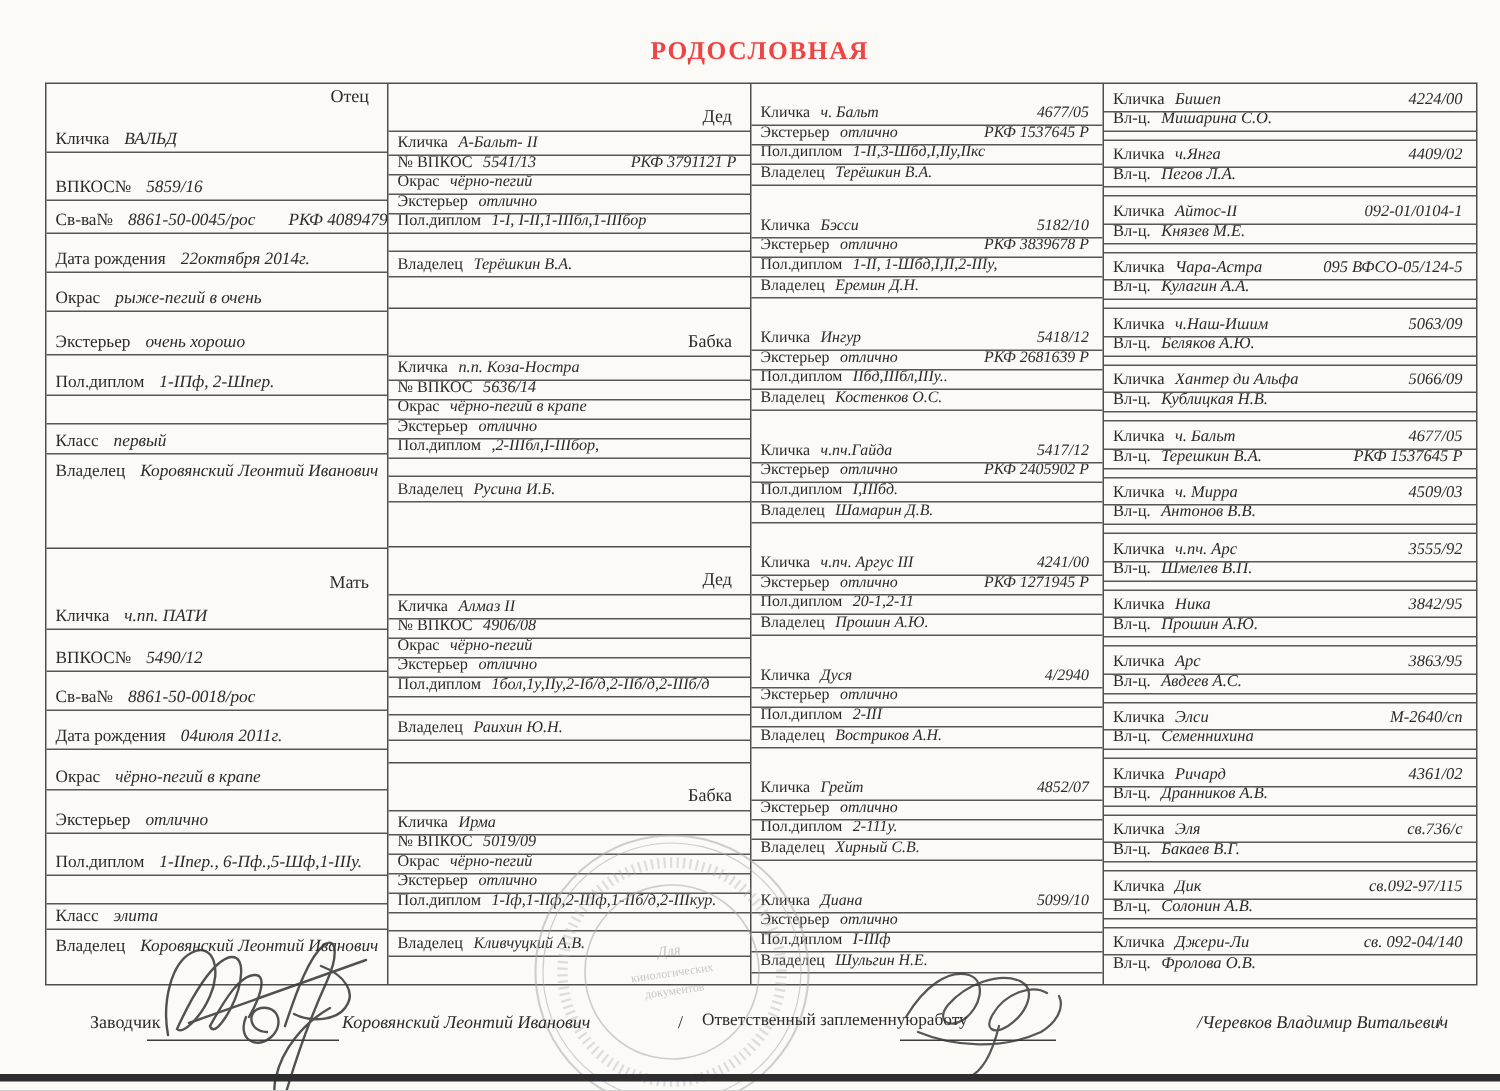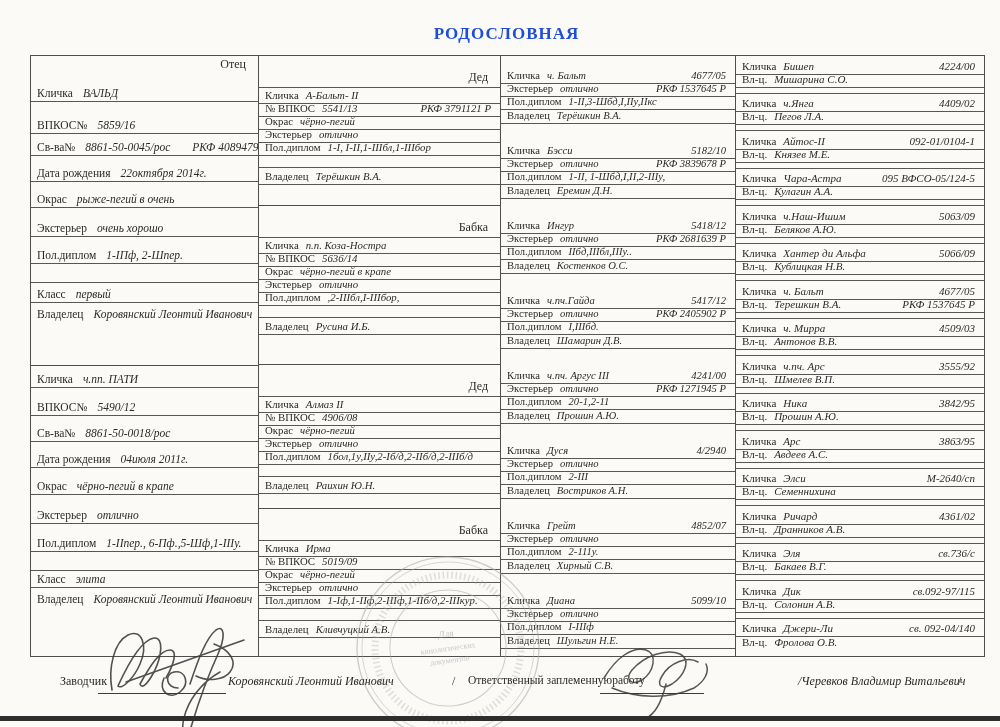--- a/index.html
+++ b/index.html
@@ -1,19 +1,19 @@
 <!DOCTYPE html>
 <html><head>
 <meta charset="utf-8">
 <style>
   * { margin:0; padding:0; box-sizing:border-box; }
   body { background:#888; font-family:"Liberation Serif","DejaVu Serif",serif; }
   .page { position:relative; width:1000px; height:727px; background:#fbfaf7; overflow:hidden; color:#2b2b2b; }
   .title { position:absolute; top:24px; left:0; right:0; text-align:center;
-           font-size:17px; font-weight:bold; letter-spacing:1px; color:#1d4ed8;padding-left:13px; }
+           font-size:17px; font-weight:bold; letter-spacing:1px; color:#ef4444;padding-left:13px; }
   .tbl { position:absolute; left:30px; top:55px; width:955px; height:602px;
          border:1px solid #4e4e4e; display:flex; }
   .col { display:flex; flex-direction:column; }
   .col1 { width:228px; border-right:1px solid #4e4e4e; }
   .col2 { width:242px; border-right:1px solid #4e4e4e; }
   .col3 { width:235px; border-right:1px solid #4e4e4e; }
   .col4 { flex:1; }
   .sec { display:flex; flex-direction:column; }
   .sbb { border-bottom:1px solid #4e4e4e; }
   .hp { height:310px; } .hm { flex:1; }
@@ -93,20 +93,21 @@
         <div class="r bb h20">
             <span class="lbl">Класс</span>
             <span class="val">первый</span>
           </div>
         <div class="r fill top">
             <span class="lbl">Владелец</span>
             <span class="val">Коровянский Леонтий Иванович</span>
           </div>
       </div>
       <div class="sec hm">
+        <div class="hdr hdr2">Мать</div>
         <div class="r bb h22">
             <span class="lbl">Кличка</span>
             <span class="val">ч.пп. ПАТИ</span>
           </div>
         <div class="r bb h28">
             <span class="lbl">ВПКОС№</span>
             <span class="val">5490/12</span>
           </div>
         <div class="r bb h26">
             <span class="lbl">Св-ва№</span>

